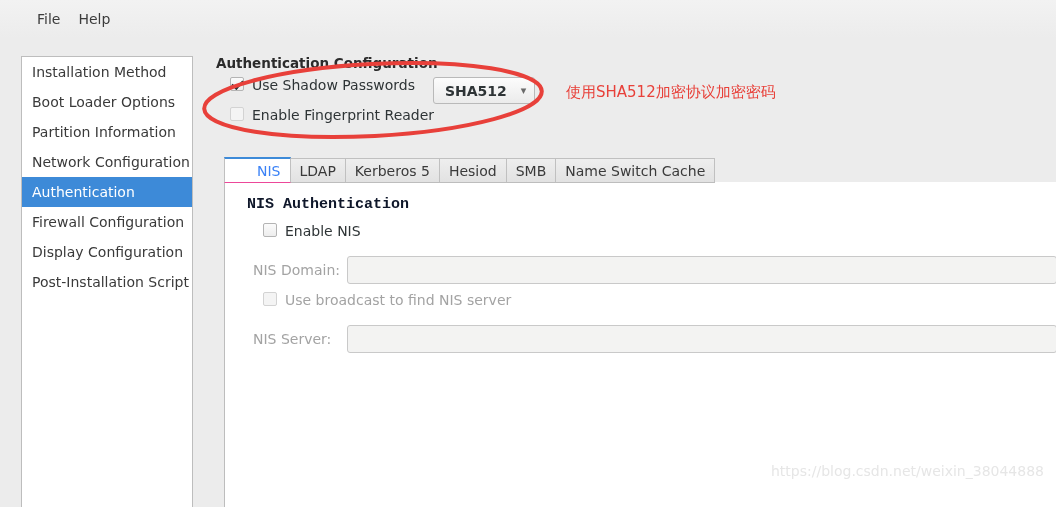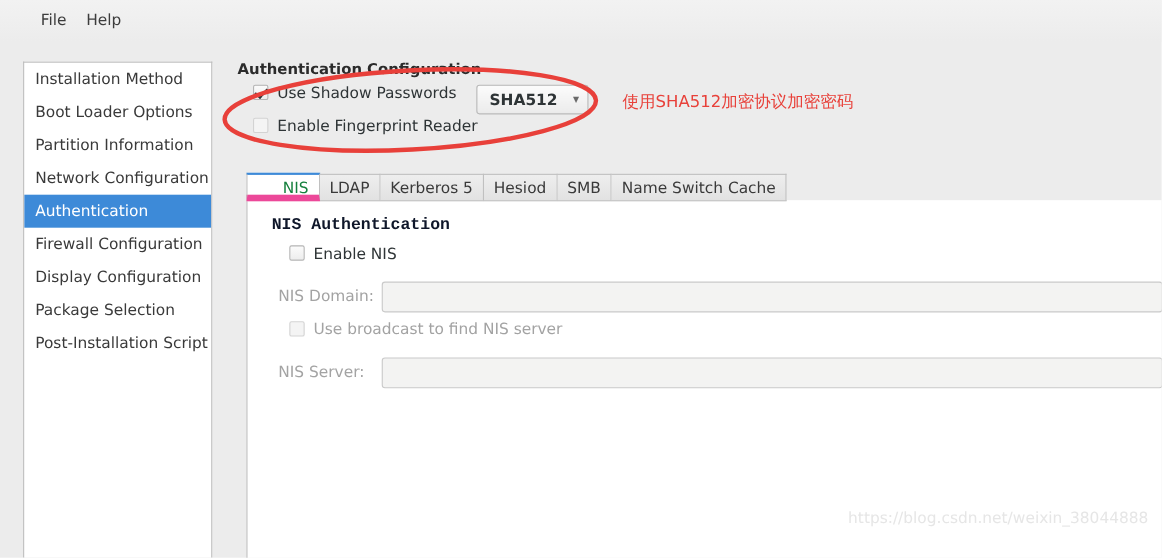--- a/index.html
+++ b/index.html
@@ -171,24 +171,24 @@
     border-bottom: 1px solid #bdbdbd;
     border-left: none;
     box-sizing: border-box;
     white-space: nowrap;
     cursor: default;
   }
   .tab:first-child { border-left: 1px solid #c0c0c0; }
   .tab.active {
     background: #ffffff;
     border-top: 2px solid #3d8ad8;
-    border-bottom: 6px solid #ec4899;
+    border-bottom: 1px solid #ec4899;
     height: 26px;
     line-height: 24px;
-    color: #15803d;
+    color: #3b82f6;
     padding-left: 32px;
   }
   .tab-page {
     position: absolute;
     left: 0;
     top: 25px;
     right: 0;
     bottom: 0;
     background: #ffffff;
     border: 1px solid #bdbdbd;
@@ -275,21 +275,20 @@
 </div>
 
 <div class="sidebar">
   <div class="sidebar-item">Installation Method</div>
   <div class="sidebar-item">Boot Loader Options</div>
   <div class="sidebar-item">Partition Information</div>
   <div class="sidebar-item">Network Configuration</div>
   <div class="sidebar-item selected">Authentication</div>
   <div class="sidebar-item">Firewall Configuration</div>
   <div class="sidebar-item">Display Configuration</div>
-  <div class="sidebar-item">Package Selection</div>
   <div class="sidebar-item">Post-Installation Script</div>
 </div>
 
 <div class="content">
 
   <div class="section-title">Authentication Configuration</div>
 
   <div class="check-row">
     <span class="checkbox checked"></span>
     <span class="check-label">Use Shadow Passwords</span>

